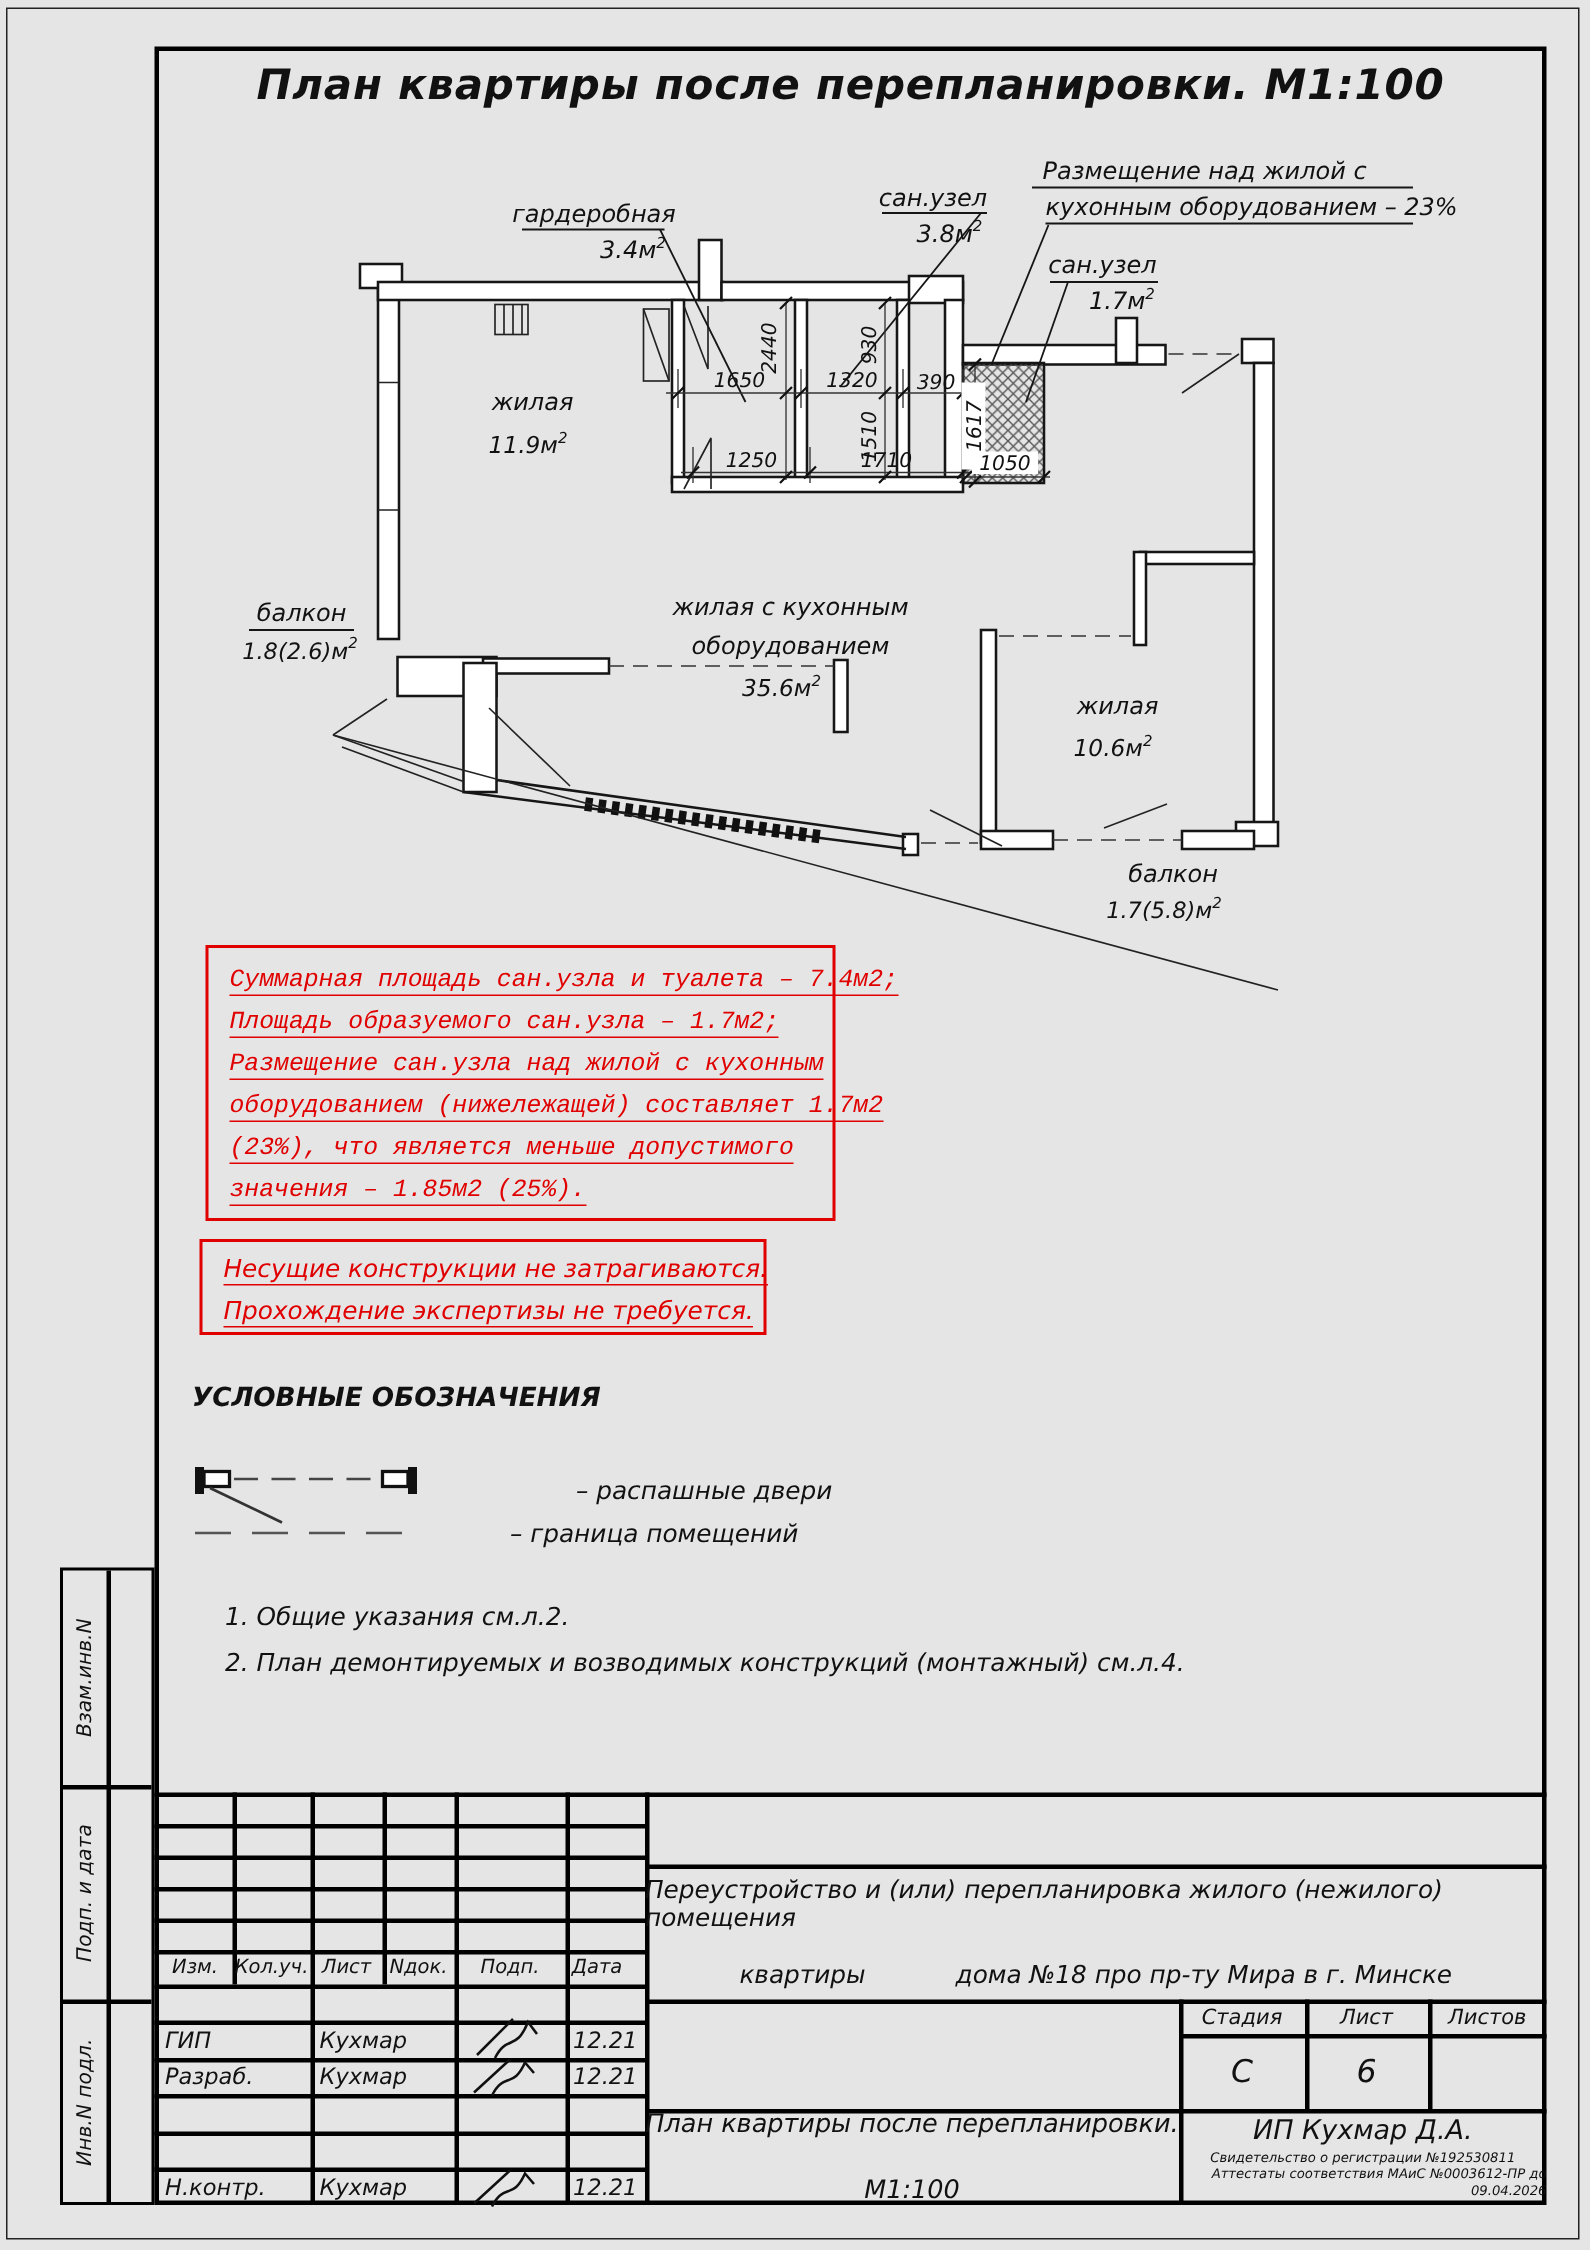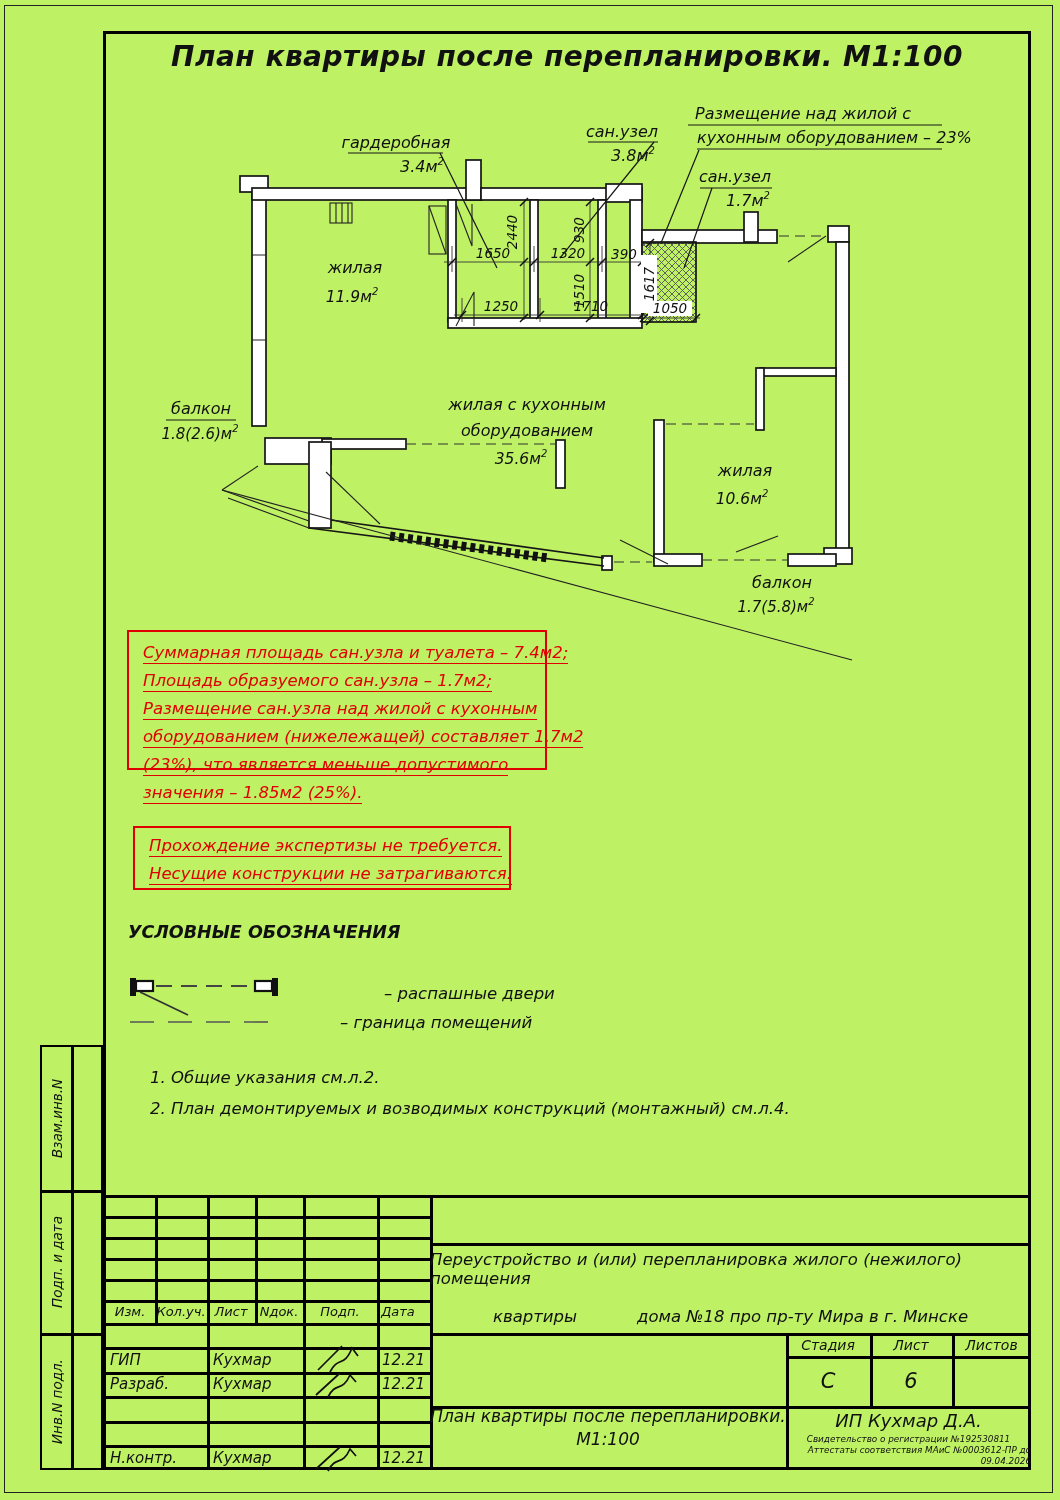--- a/index.html
+++ b/index.html
@@ -1,16 +1,16 @@
 <!DOCTYPE html>
 <html><head>
 <meta charset="utf-8">
 <style>
   html,body{margin:0;padding:0;background:#888;}
-  .page{position:relative;width:1060px;height:1500px;background:#bef264;overflow:hidden;
+  .page{position:relative;width:1060px;height:1500px;background:#e5e5e5;overflow:hidden;
         font-family:"DejaVu Sans",sans-serif;color:#111;}
   .outer-border{position:absolute;left:4px;top:5px;width:1049px;height:1488px;border:1.5px solid #222;box-sizing:border-box;}
   .frame{position:absolute;left:103px;top:31px;width:928px;height:1439px;border:3px solid #000;box-sizing:border-box;}
   .sheet-title{position:absolute;left:103px;top:40px;width:928px;text-align:center;
                font-size:28px;font-style:italic;font-weight:bold;letter-spacing:.5px;}
   svg text{font-family:"DejaVu Sans",sans-serif;font-style:italic;fill:#111;}
   
   .rednote{position:absolute;border:2.5px solid #e00000;color:#e00000;font-style:italic;
            box-sizing:border-box;padding:11px 14px;}
   .rednote .ln{display:block;width:fit-content;border-bottom:1.6px solid #e00000;
@@ -36,21 +36,21 @@
   .stamp .vl{width:2.6px;}
   .cell{position:absolute;display:flex;align-items:center;justify-content:center;text-align:center;white-space:nowrap;}
   .cell.left{justify-content:flex-start;}
   .cols-label{font-size:13px;}
   .role{font-size:15px;}
   .stage-big{font-size:21px;}
   .desc{position:absolute;left:327px;top:48px;width:601px;height:90px;display:flex;flex-direction:column;
         justify-content:center;align-items:center;gap:7px;font-size:16.5px;}
   .desc .l2{display:flex;gap:60px;margin-top:12px;}
   .doc-cell{position:absolute;left:327px;top:211px;width:356px;height:64px;display:flex;flex-direction:column;
-            justify-content:flex-start;align-items:center;gap:3px;font-size:17px;}
+            justify-content:space-between;align-items:center;gap:3px;font-size:17px;}
   .company-cell{position:absolute;left:683px;top:211px;width:245px;height:64px;display:flex;flex-direction:column;
             justify-content:center;align-items:center;}
   .company-name{font-size:18px;margin-bottom:3px;}
   .cert{font-size:8.8px;line-height:11px;text-align:right;}
 </style>
 </head>
 <body>
 
 <div class="page">
 
@@ -194,32 +194,32 @@
       <text x="521" y="464" font-size="15.5"><tspan>35.6м</tspan><tspan dy="-7" font-size="10">2</tspan></text>
       <text x="745" y="476">жилая</text>
       <text x="742" y="504" font-size="15.5"><tspan>10.6м</tspan><tspan dy="-7" font-size="10">2</tspan></text>
       <text x="201" y="414">балкон</text>
       <text x="200" y="439" font-size="15"><tspan>1.8(2.6)м</tspan><tspan dy="-7" font-size="10">2</tspan></text>
       <text x="782" y="588">балкон</text>
       <text x="776" y="612" font-size="15"><tspan>1.7(5.8)м</tspan><tspan dy="-7" font-size="10">2</tspan></text>
     </g>
   </svg>
 
-  <div class="rednote" style="left:127px;top:630px;width:420px;height:140px;">
+  <div class="rednote" style="left:137px;top:630px;width:420px;height:184px;font-family:Liberation Mono, monospace;">
     <span class="ln">Суммарная площадь сан.узла и туалета – 7.4м2;</span>
     <span class="ln">Площадь образуемого сан.узла – 1.7м2;</span>
     <span class="ln">Размещение сан.узла над жилой с кухонным</span>
     <span class="ln">оборудованием (нижележащей) составляет 1.7м2</span>
     <span class="ln">(23%), что является меньше допустимого</span>
     <span class="ln">значения – 1.85м2 (25%).</span>
   </div>
 
   <div class="rednote centered" style="left:133px;top:826px;width:378px;height:64px;padding-top:8px;">
+    <span class="ln">Несущие конструкции не затрагиваются.</span>
     <span class="ln">Прохождение экспертизы не требуется.</span>
-    <span class="ln">Несущие конструкции не затрагиваются.</span>
   </div>
 
   <div class="legend-title">УСЛОВНЫЕ ОБОЗНАЧЕНИЯ</div>
 
   <div class="legend-row" style="left:126px;top:968px;gap:44px;">
     <svg width="172" height="50">
       <path d="M30,18 H146" stroke="#444" stroke-width="1.8" stroke-dasharray="16,9" fill="none"></path>
       <rect x="4" y="10" width="6" height="18" fill="#111"></rect>
       <rect x="10" y="13" width="17" height="10" fill="#fff" stroke="#111" stroke-width="2.2"></rect>
       <rect x="146" y="10" width="6" height="18" fill="#111"></rect>

